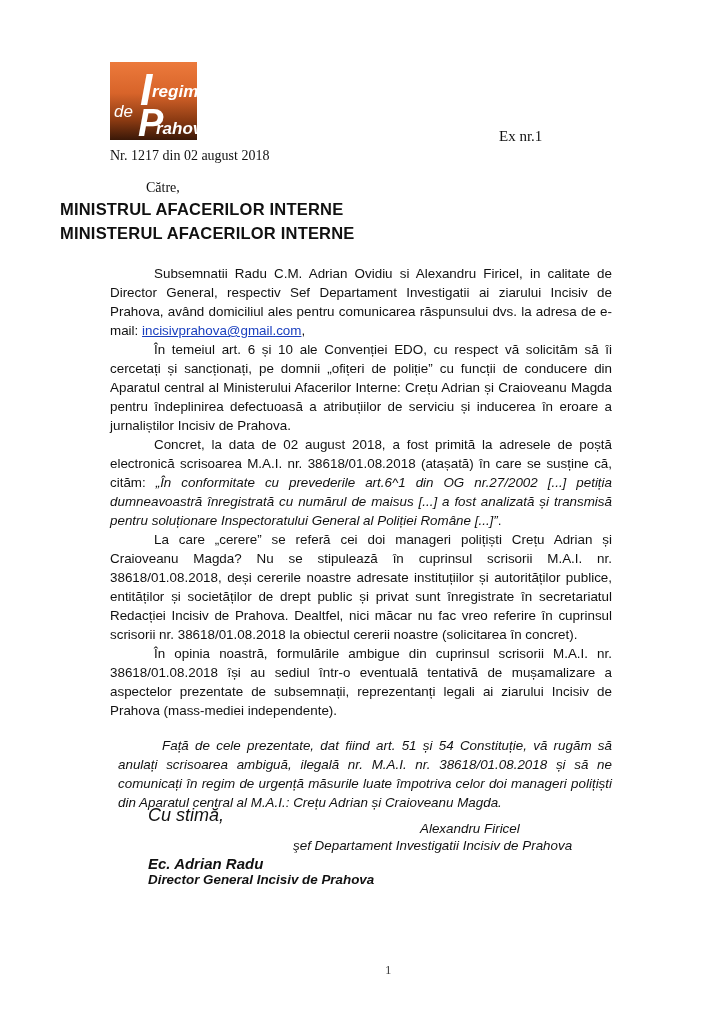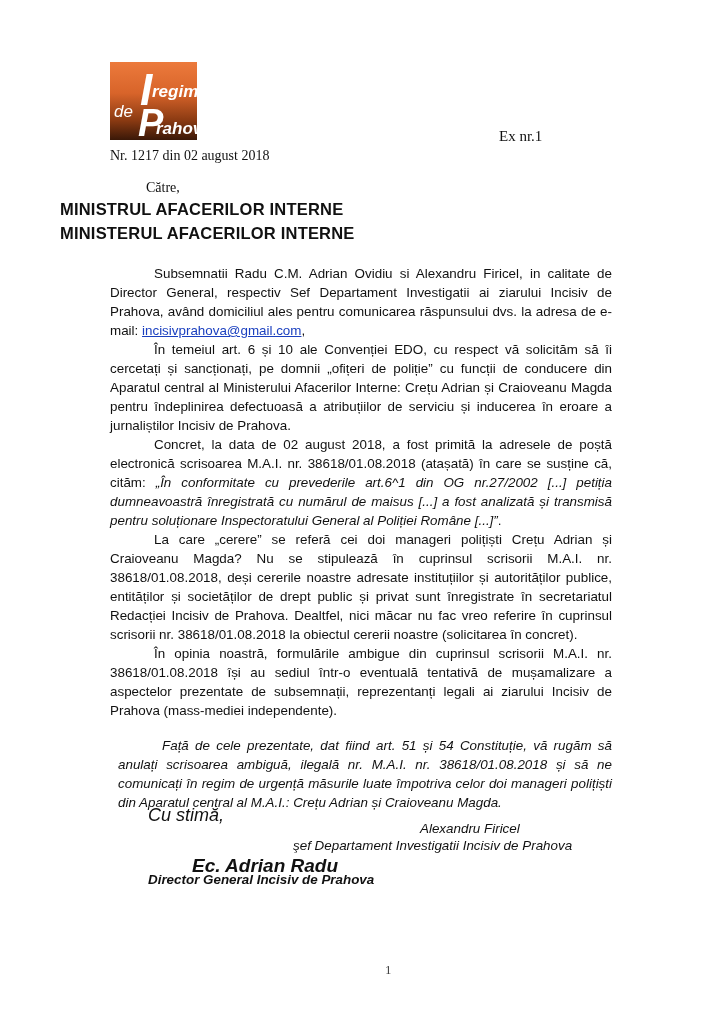--- a/index.html
+++ b/index.html
@@ -42,21 +42,21 @@
       text-align: justify;
     }
     .body-text p { margin: 0; text-indent: 44px; }
     .body-text a { color: #1a3fbf; text-decoration: underline; }
     .body-text .it { font-style: italic; }
     .p-final { font-style: italic; }
 
     .closing { position: absolute; left: 148px; font-family: "Liberation Sans", sans-serif; font-size: 18px; font-style: italic; }
     .sig1-name { position: absolute; left: 420px; top: 821px; font-family: "Liberation Sans", sans-serif; font-size: 13.4px; font-style: italic; }
     .sig1-role { position: absolute; left: 293px; top: 838px; font-family: "Liberation Sans", sans-serif; font-size: 13.4px; font-style: italic; }
-    .sig2-name { position: absolute; left: 148px; top: 855px; font-family: "Liberation Sans", sans-serif; font-size: 19px; font-style: italic; font-weight: bold; margin-left: 44px; }
+    .sig2-name { position: absolute; left: 148px; top: 855px; font-family: "Liberation Sans", sans-serif; font-size: 15px; font-style: italic; font-weight: bold; }
     .sig2-role { position: absolute; left: 148px; top: 872px; font-family: "Liberation Sans", sans-serif; font-size: 13.4px; font-style: italic; font-weight: bold; }
     .page-num { position: absolute; left: 385px; top: 962px; font-family: "Liberation Serif", serif; font-size: 13px; color: #444; }
   </style>
 </head>
 <body>
 
 <div class="logo">
   <span class="big-i">I</span>
   <span class="incisiv">regim</span>
   <span class="de">de</span>

